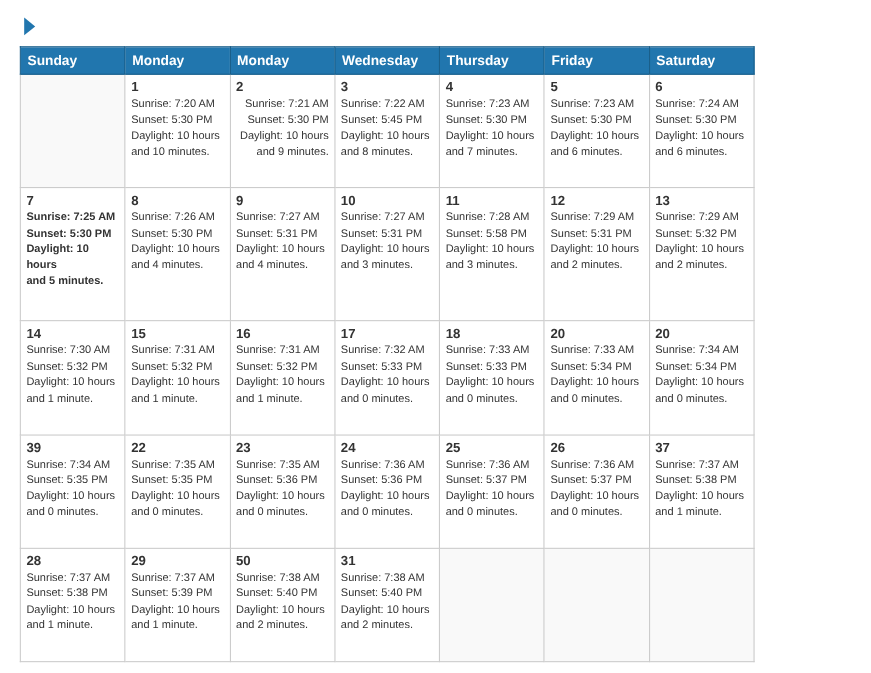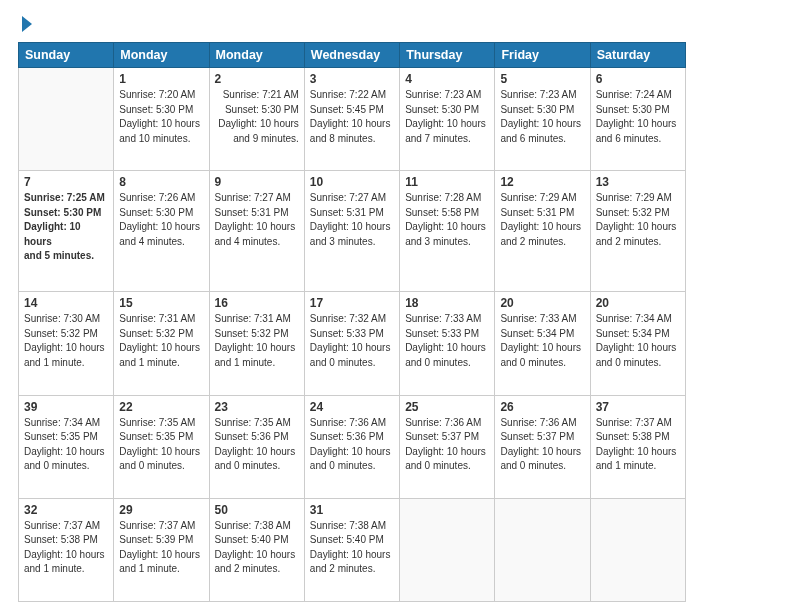--- a/index.html
+++ b/index.html
@@ -330,21 +330,21 @@
           <td>
             <span class="day-number">37</span>
             <div class="day-info" style="white-space: pre-line;">Sunrise: 7:37 AM
 Sunset: 5:38 PM
 Daylight: 10 hours
 and 1 minute.</div>
           </td>
         </tr>
         <tr>
           <td>
-            <span class="day-number">32</span>
+            <span class="day-number">28</span>
             <div class="day-info" style="white-space: pre-line;">Sunrise: 7:37 AM
 Sunset: 5:38 PM
 Daylight: 10 hours
 and 1 minute.</div>
           </td>
           <td>
             <span class="day-number">29</span>
             <div class="day-info" style="white-space: pre-line;">Sunrise: 7:37 AM
 Sunset: 5:39 PM
 Daylight: 10 hours

